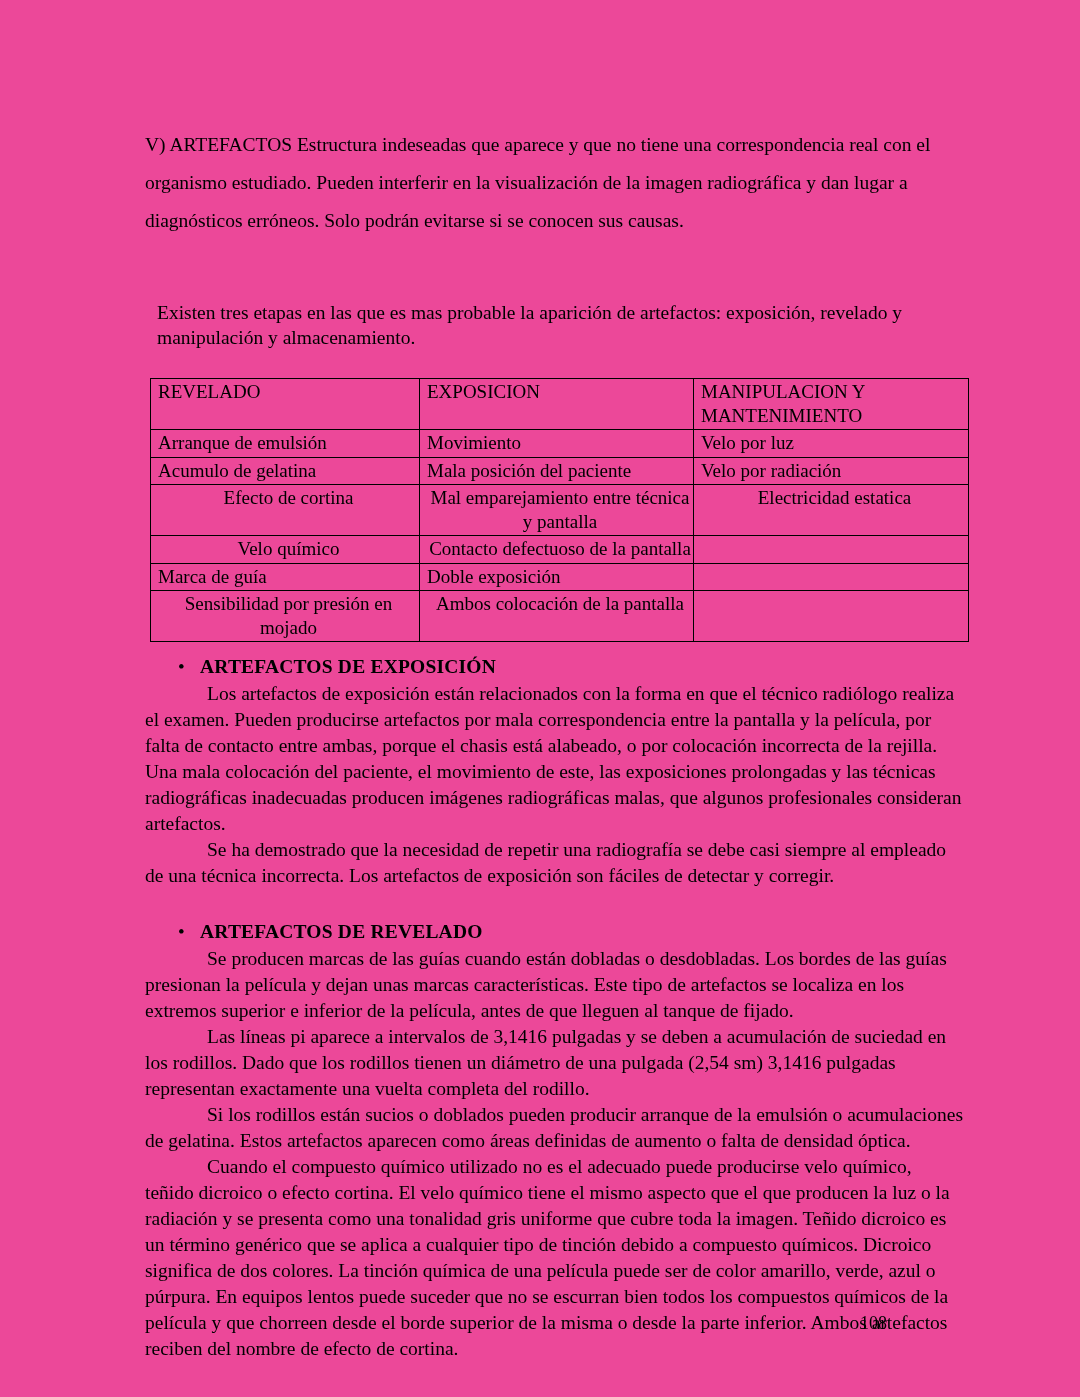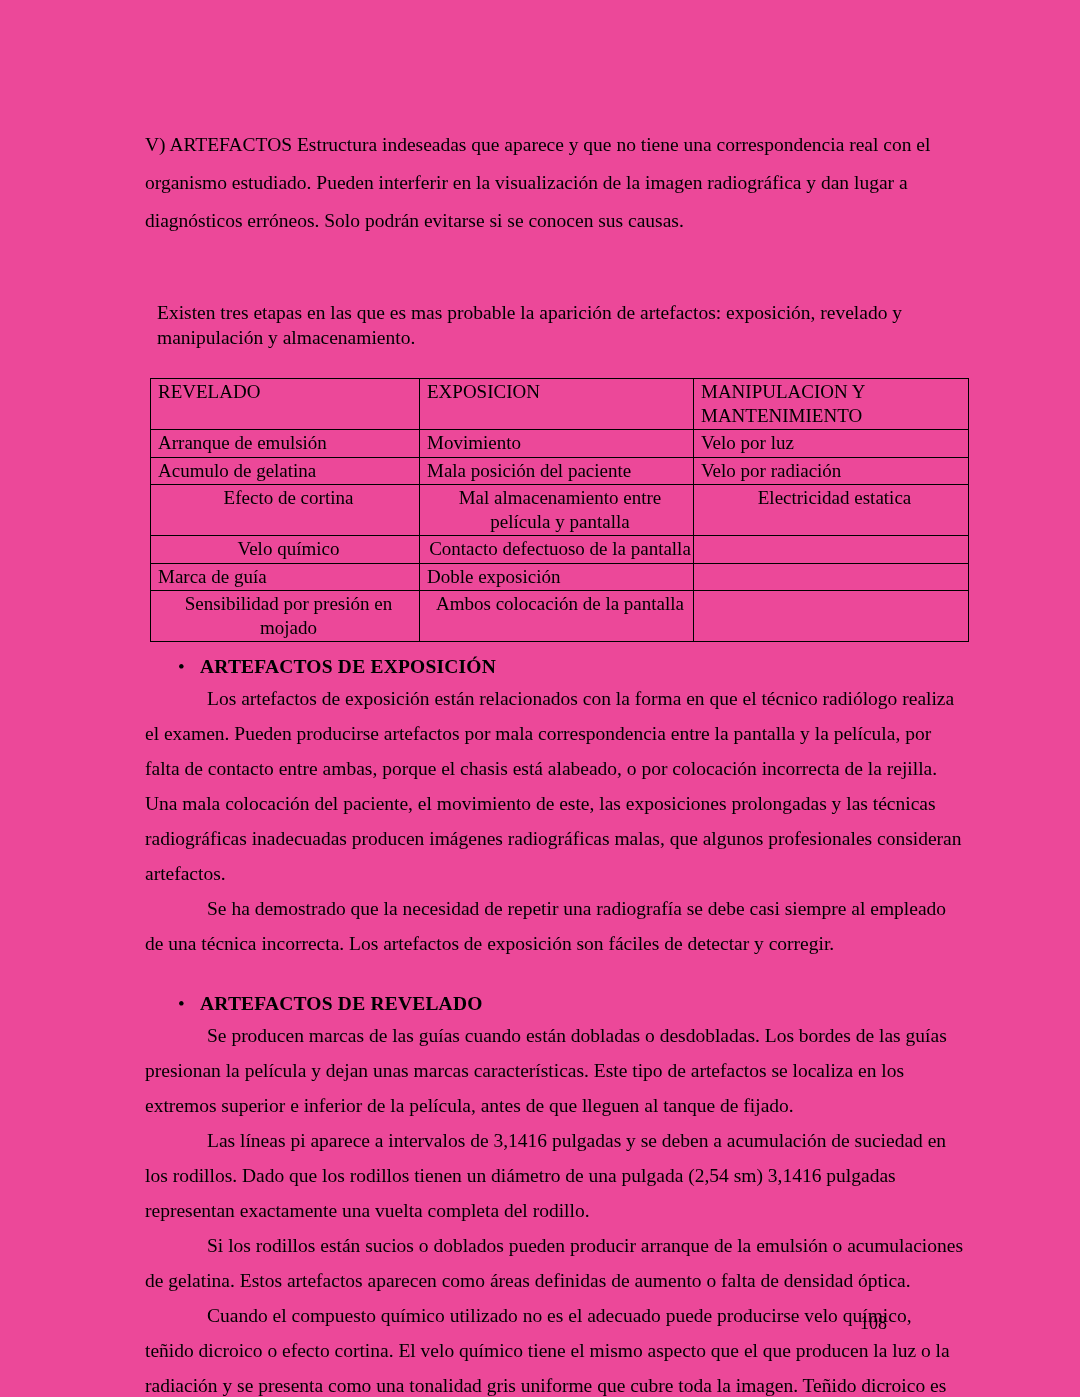--- a/index.html
+++ b/index.html
@@ -83,21 +83,21 @@
   }
   .bullet-title {
     font-weight: bold;
     font-size: 19.5px;
     line-height: 26px;
     letter-spacing: 0.2px;
   }
   p.body {
     margin: 0;
     font-size: 19.5px;
-    line-height: 35px;
+    line-height: 26px;
     text-indent: 62px;
     text-align: left;
   }
   .section-body { padding-top: 1px; }
   .gap-small { height: 18px; }
 
   
   .folio {
     position: absolute;
     left: 860px;
@@ -137,21 +137,21 @@
             <td>Movimiento</td>
             <td>Velo por luz</td>
           </tr>
           <tr>
             <td>Acumulo de gelatina</td>
             <td>Mala posición del paciente</td>
             <td>Velo por radiación</td>
           </tr>
           <tr>
             <td class="two-line">Efecto de cortina</td>
-            <td class="two-line">Mal almacenamiento entre película y pantalla</td>
+            <td class="two-line">Mal emparejamiento entre técnica y pantalla</td>
             <td class="two-line">Electricidad estatica</td>
           </tr>
           <tr>
             <td class="two-line">Velo químico</td>
             <td class="two-line">Contacto defectuoso de la pantalla</td>
             <td class="two-line"></td>
           </tr>
           <tr>
             <td>Marca de guía</td>
             <td>Doble exposición</td>

